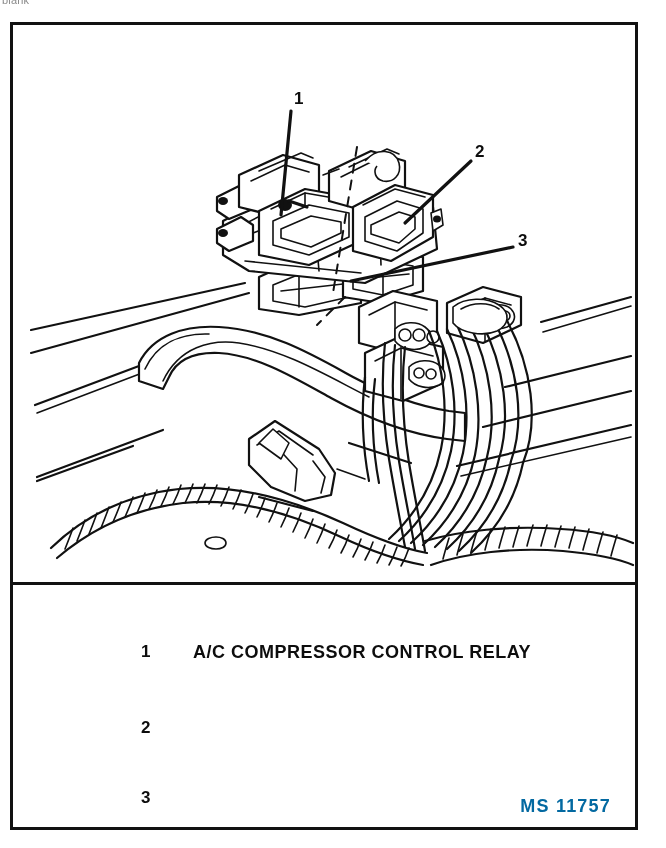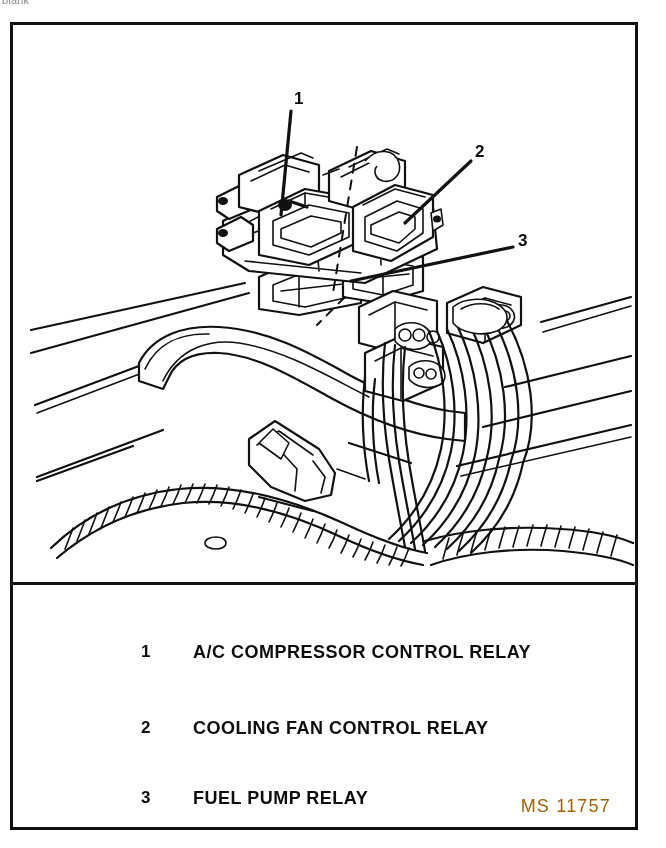--- a/index.html
+++ b/index.html
@@ -116,23 +116,23 @@
     letter-spacing: 0.5px;
     white-space: nowrap;
     margin-left: 8px;
   }
 
   .legend-code {
     position: absolute;
     right: 24px;
     bottom: 10px;
     font-size: 18px;
-    font-weight: normal;
+    font-weight: bold;
     letter-spacing: 1.2px;
-    color: #a16207;
+    color: #0369a1;
     white-space: nowrap;
   }
 
   
   .callout {
     position: absolute;
     font-size: 17px;
     font-weight: bold;
     color: #0d0d0d;
     letter-spacing: 0.3px;
@@ -420,26 +420,24 @@
     <div class="legend-pane">
       <div class="legend-list">
 
         <div class="legend-row r0">
           <span class="legend-num">1</span>
           <span class="legend-label">A/C COMPRESSOR CONTROL RELAY</span>
         </div>
 
         <div class="legend-row r1">
           <span class="legend-num">2</span>
-          <span class="legend-label">COOLING FAN CONTROL RELAY</span>
         </div>
 
         <div class="legend-row r2">
           <span class="legend-num">3</span>
-          <span class="legend-label">FUEL PUMP RELAY</span>
         </div>
 
       </div>
 
       <div class="legend-code">MS 11757</div>
     </div>
 
   </div>
 </div>
 

